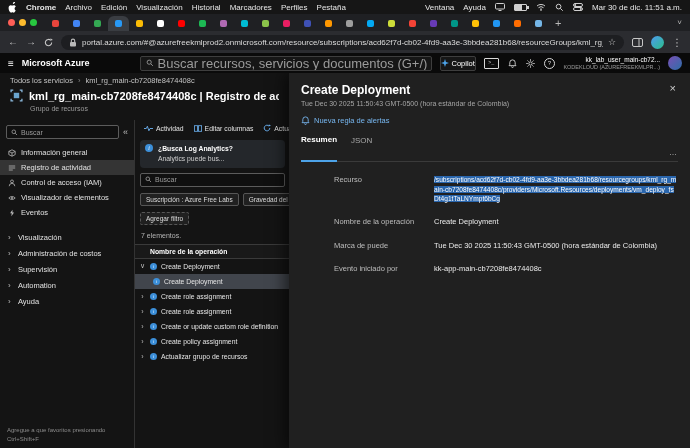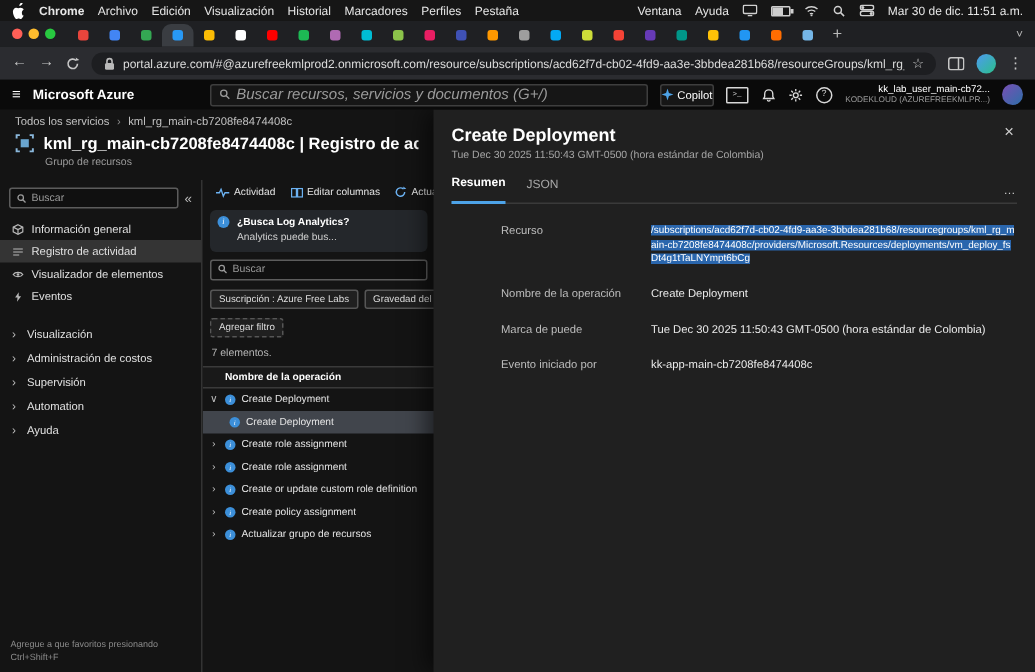--- a/index.html
+++ b/index.html
@@ -42,21 +42,21 @@
   .avatar-sm{width:13px;height:13px;border-radius:50%;background:linear-gradient(135deg,#4e9af1,#2bbf8a);}
   .dots{color:#c7c7c7;font-size:10px;}
 
   
   .aztop{position:absolute;top:53px;left:0;right:0;height:20px;background:#0a0a0a;
     display:flex;align-items:center;padding:0 8px;gap:8px;z-index:17;}
   .burger{color:#fff;font-size:10px;}
   .brand{font-size:9px;font-weight:700;color:#fff;white-space:nowrap;}
   .azsearch{width:280px;height:13px;margin-left:42px;background:#161616;border:1px solid #3e3e3e;
     border-radius:2px;display:flex;align-items:center;padding:0 5px;gap:4px;overflow:hidden;}
-  .azsearch span{font-size:10px;color:#9b9b9b;white-space:nowrap;font-style:italic;}
+  .azsearch span{font-size:13px;color:#9b9b9b;white-space:nowrap;}
   .copilot{height:13px;border:1px solid #3e3e3e;background:#161616;border-radius:2px;display:flex;
     align-items:center;gap:3px;padding:0 0;font-size:7.5px;color:#fff;white-space:nowrap;}
   .topicons{display:flex;gap:9px;align-items:center;color:#d8d8d8;}
   .shell{width:13px;height:9px;border:1px solid #d8d8d8;border-radius:1px;font-size:5px;
     font-family:"Liberation Mono",monospace;display:flex;align-items:center;justify-content:center;color:#d8d8d8;}
   .qmark{width:9px;height:9px;border:1px solid #d8d8d8;border-radius:50%;font-size:6px;
     display:flex;align-items:center;justify-content:center;}
   .account{margin-left:auto;text-align:right;line-height:1.2;}
   .acct1{font-size:6.5px;color:#fff;white-space:nowrap;}
   .acct2{font-size:5.5px;color:#9b9b9b;white-space:nowrap;}
@@ -122,21 +122,21 @@
 
   
   .flyout{position:absolute;top:73px;left:289px;right:0;bottom:0;background:#202020;
     box-shadow:-5px 0 14px rgba(0,0,0,.55);padding:10px 12px;z-index:10;}
   .fly-head{display:flex;align-items:flex-start;}
   .fly-title{font-size:12px;font-weight:700;color:#fff;flex:1;}
   .fly-close{color:#cfcfcf;font-size:11px;line-height:1;padding:0 2px;}
   .fly-sub{font-size:7px;color:#a5a5a5;margin-top:3px;}
   .fly-alert{display:flex;align-items:center;gap:4px;margin-top:9px;color:#77b7f0;font-size:7.5px;}
   .fly-tabs{display:flex;align-items:flex-end;gap:14px;margin-top:10px;border-bottom:1px solid #3a3a3a;}
-  .fly-tab{font-size:8px;color:#a8a8a8;padding-bottom:8px;}
+  .fly-tab{font-size:8px;color:#a8a8a8;padding-bottom:16px;}
   .fly-tab.sel{color:#fff;font-weight:700;border-bottom:2px solid #4da3e8;margin-bottom:-1px;}
   .fly-more{margin-left:auto;color:#cfcfcf;font-size:8px;padding-bottom:4px;letter-spacing:1px;}
   .field{display:flex;margin-top:13px;font-size:7.5px;line-height:1.45;}
   .f-label{width:100px;color:#bdbdbd;flex-shrink:0;margin-left:33px;}
   .f-value{color:#eaeaea;word-break:break-all;flex:1;}
   .f-value.hl{font-size:6.6px;}
   .f-value.hl span{background:#2a66ad;color:#fff;box-decoration-break:clone;}
 </style>
 </head>
 <body>
@@ -403,20 +403,29 @@
       <span class="ic">
         <svg width="8" height="8" viewBox="0 0 10 10">
             <path d="M1 2.5h8M1 5h8M1 7.5h5" stroke="#b8b8b8" fill="none"></path>
           </svg>
       </span>
       <span>Registro de actividad</span>
     </div>
     <div class="sb-item">
       <span class="ic">
         <svg width="8" height="8" viewBox="0 0 10 10">
+            <circle cx="5" cy="3" r="1.8" fill="none" stroke="#b8b8b8"></circle>
+            <path d="M1.5 9a3.5 3.5 0 0 1 7 0" fill="none" stroke="#b8b8b8"></path>
+          </svg>
+      </span>
+      <span>Control de acceso (IAM)</span>
+    </div>
+    <div class="sb-item">
+      <span class="ic">
+        <svg width="8" height="8" viewBox="0 0 10 10">
             <path d="M1 5c1.5-2.4 6.5-2.4 8 0-1.5 2.4-6.5 2.4-8 0z" fill="none" stroke="#b8b8b8"></path>
             <circle cx="5" cy="5" r="1.1" fill="#b8b8b8"></circle>
           </svg>
       </span>
       <span>Visualizador de elementos</span>
     </div>
     <div class="sb-item">
       <span class="ic">
         <svg width="8" height="8" viewBox="0 0 10 10">
             <path d="M5.6 1 2.6 5.4h2L4.2 9l3.4-4.6h-2z" fill="#b8b8b8"></path>
@@ -552,20 +561,29 @@
       </div>
     </div>
   </div>
 
   <div class="flyout">
     <div class="fly-head">
       <span class="fly-title">Create Deployment</span>
       <span class="fly-close">×</span>
     </div>
     <div class="fly-sub">Tue Dec 30 2025 11:50:43 GMT-0500 (hora estándar de Colombia)</div>
+    <div class="fly-alert">
+      <span class="ic">
+        <svg width="9" height="9" viewBox="0 0 10 10">
+            <path d="M5 1a3 3 0 0 0-3 3v2L1.2 7.4h7.6L8 6V4a3 3 0 0 0-3-3z" fill="none" stroke="#77b7f0"></path>
+            <path d="M4 8.4a1 1 0 0 0 2 0" fill="none" stroke="#77b7f0"></path>
+          </svg>
+      </span>
+      <span>Nueva regla de alertas</span>
+    </div>
     <div class="fly-tabs">
       <span class="fly-tab sel">Resumen</span>
       <span class="fly-tab">JSON</span>
       <span class="fly-more">…</span>
     </div>
     <div class="field">
       <span class="f-label">Recurso</span>
       <span class="f-value hl"><span>/subscriptions/acd62f7d-cb02-4fd9-aa3e-3bbdea281b68/resourcegroups/kml_rg_main-cb7208fe8474408c/providers/Microsoft.Resources/deployments/vm_deploy_fsDt4g1tTaLNYmpt6bCg</span></span>
     </div>
     <div class="field">

